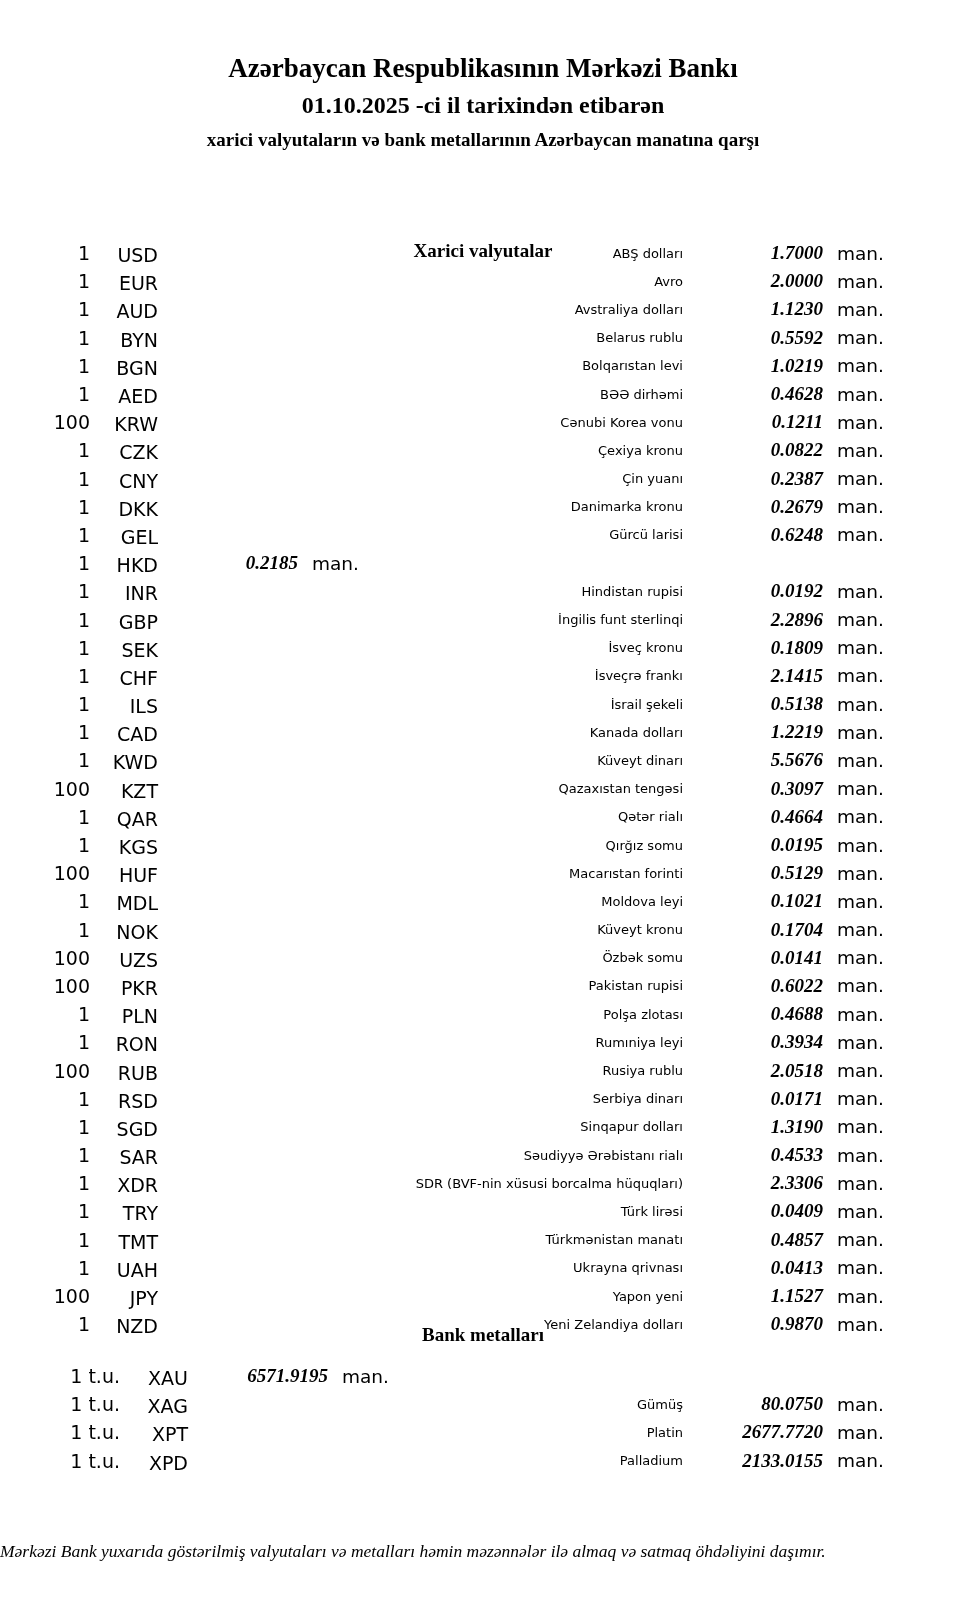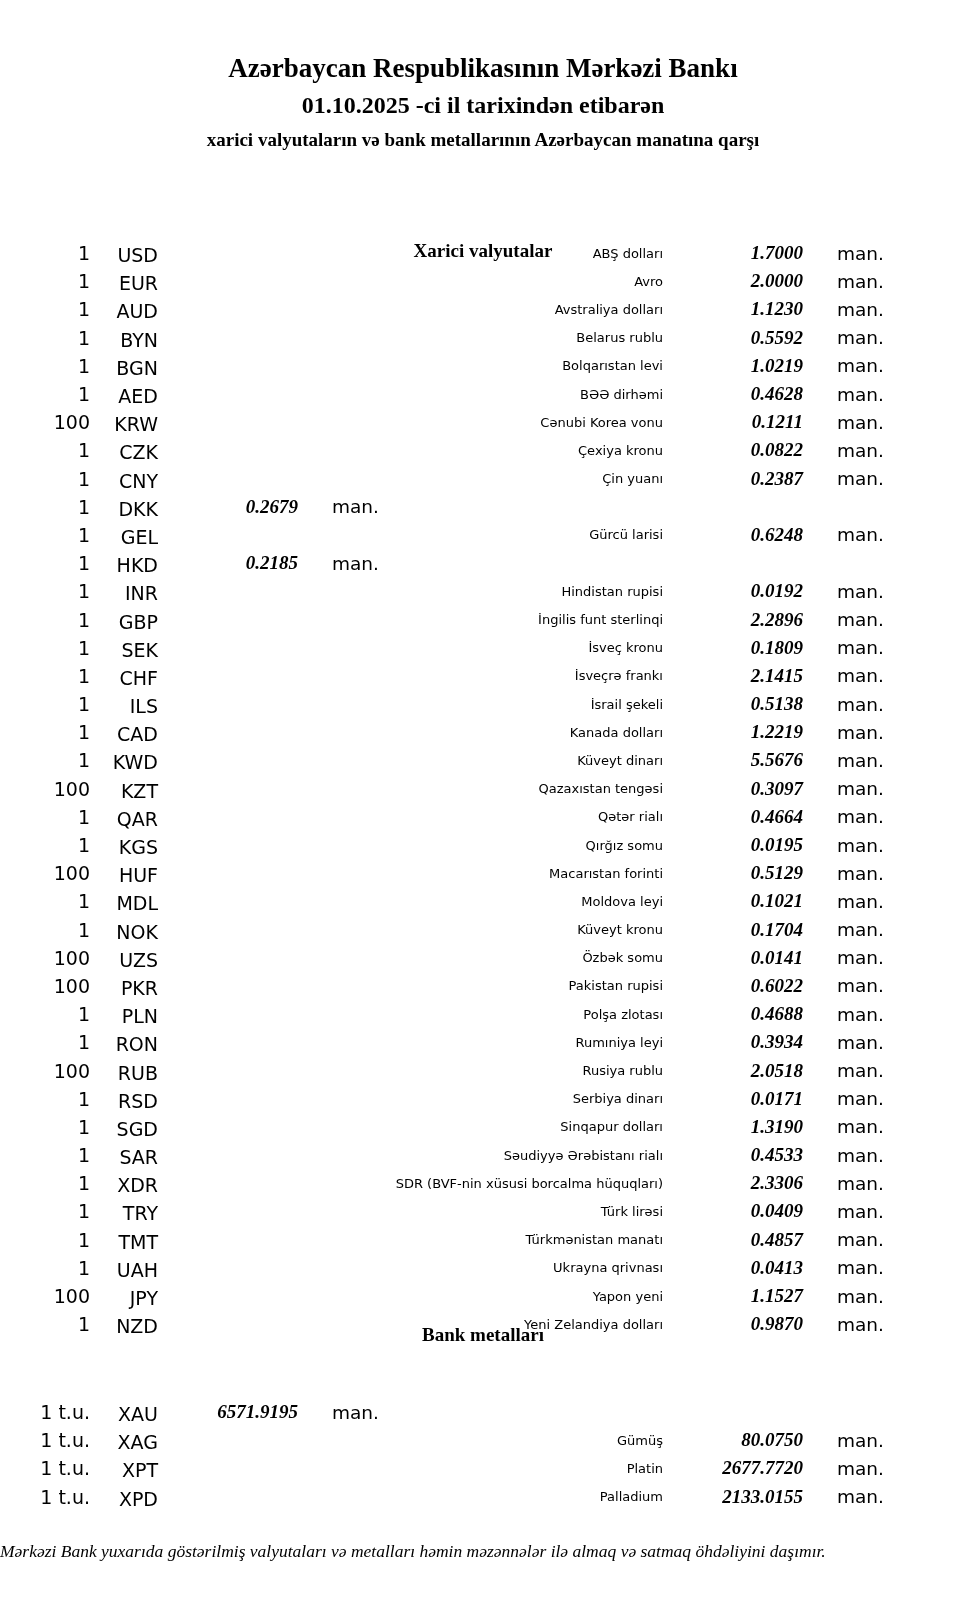--- a/index.html
+++ b/index.html
@@ -57,21 +57,21 @@
   }
   .section-title.fx { top: 227px; margin-top: 12px; }
   .section-title.metals { top: 1323px; }
 
   
   .table {
     position: absolute;
     left: 0; right: 0;
   }
   .table.fx { top: 239px; }
-  .table.metals { top: 1398px; }
+  .table.metals { top: 1362px; padding-left: 30px; }
 
   .row {
     display: flex;
     align-items: center;
     height: 28.2px;
     padding-right: 65px;
   }
   .qty {
     width: 90px;
     text-align: right;
@@ -98,21 +98,20 @@
     font-weight: bold;
     font-style: italic;
     font-size: 19px;
     white-space: nowrap;
   }
   .man {
     width: 64px;
     padding-left: 14px;
     text-align: left;
     font-size: 18.5px;
-    margin-left: 20px;
   }
 
   
   .footer {
     position: absolute;
     top: 1540px; left: 0; right: 0;
     font-family: "Liberation Serif", serif;
     font-style: italic;
     font-size: 17.5px;
     line-height: 22px;
@@ -195,20 +194,21 @@
     <span class="qty">1</span>
     <span class="code">CNY</span>
     <span class="name">Çin yuanı</span>
     <span class="rate">0.2387</span>
     <span class="man">man.</span>
   </div>
 
   <div class="row">
     <span class="qty">1</span>
     <span class="code">DKK</span>
+    <span class="name">Danimarka kronu</span>
     <span class="rate">0.2679</span>
     <span class="man">man.</span>
   </div>
 
   <div class="row">
     <span class="qty">1</span>
     <span class="code">GEL</span>
     <span class="name">Gürcü larisi</span>
     <span class="rate">0.6248</span>
     <span class="man">man.</span>

